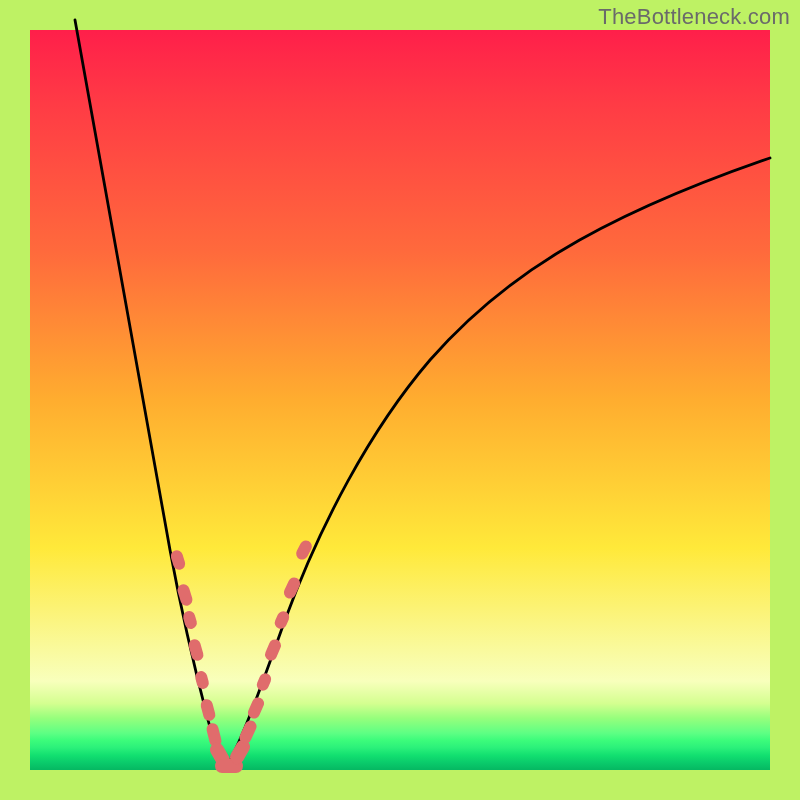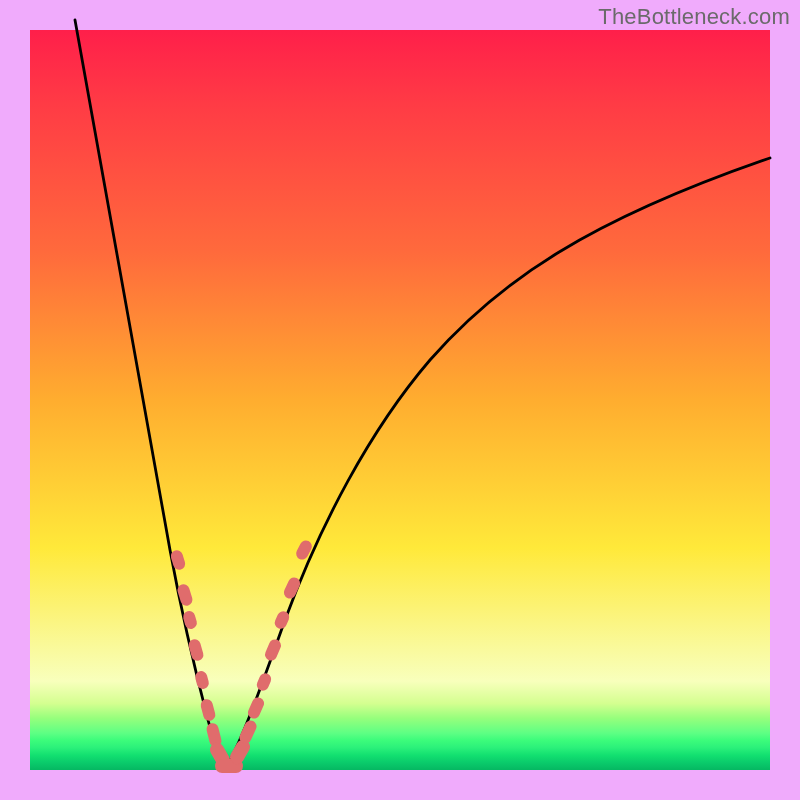--- a/index.html
+++ b/index.html
@@ -8,21 +8,21 @@
     width: 800px;
     height: 800px;
     background: #000;
     overflow: hidden;
     font-family: Arial, Helvetica, sans-serif;
   }
   .frame {
     position: absolute;
     width: 800px;
     height: 800px;
-    background: #f0abfc;
+    background: #bef264;
   }
   .plot-area {
     position: absolute;
     left: 30px;
     top: 30px;
     width: 740px;
     height: 740px;
     
     background: linear-gradient(
       to bottom,

